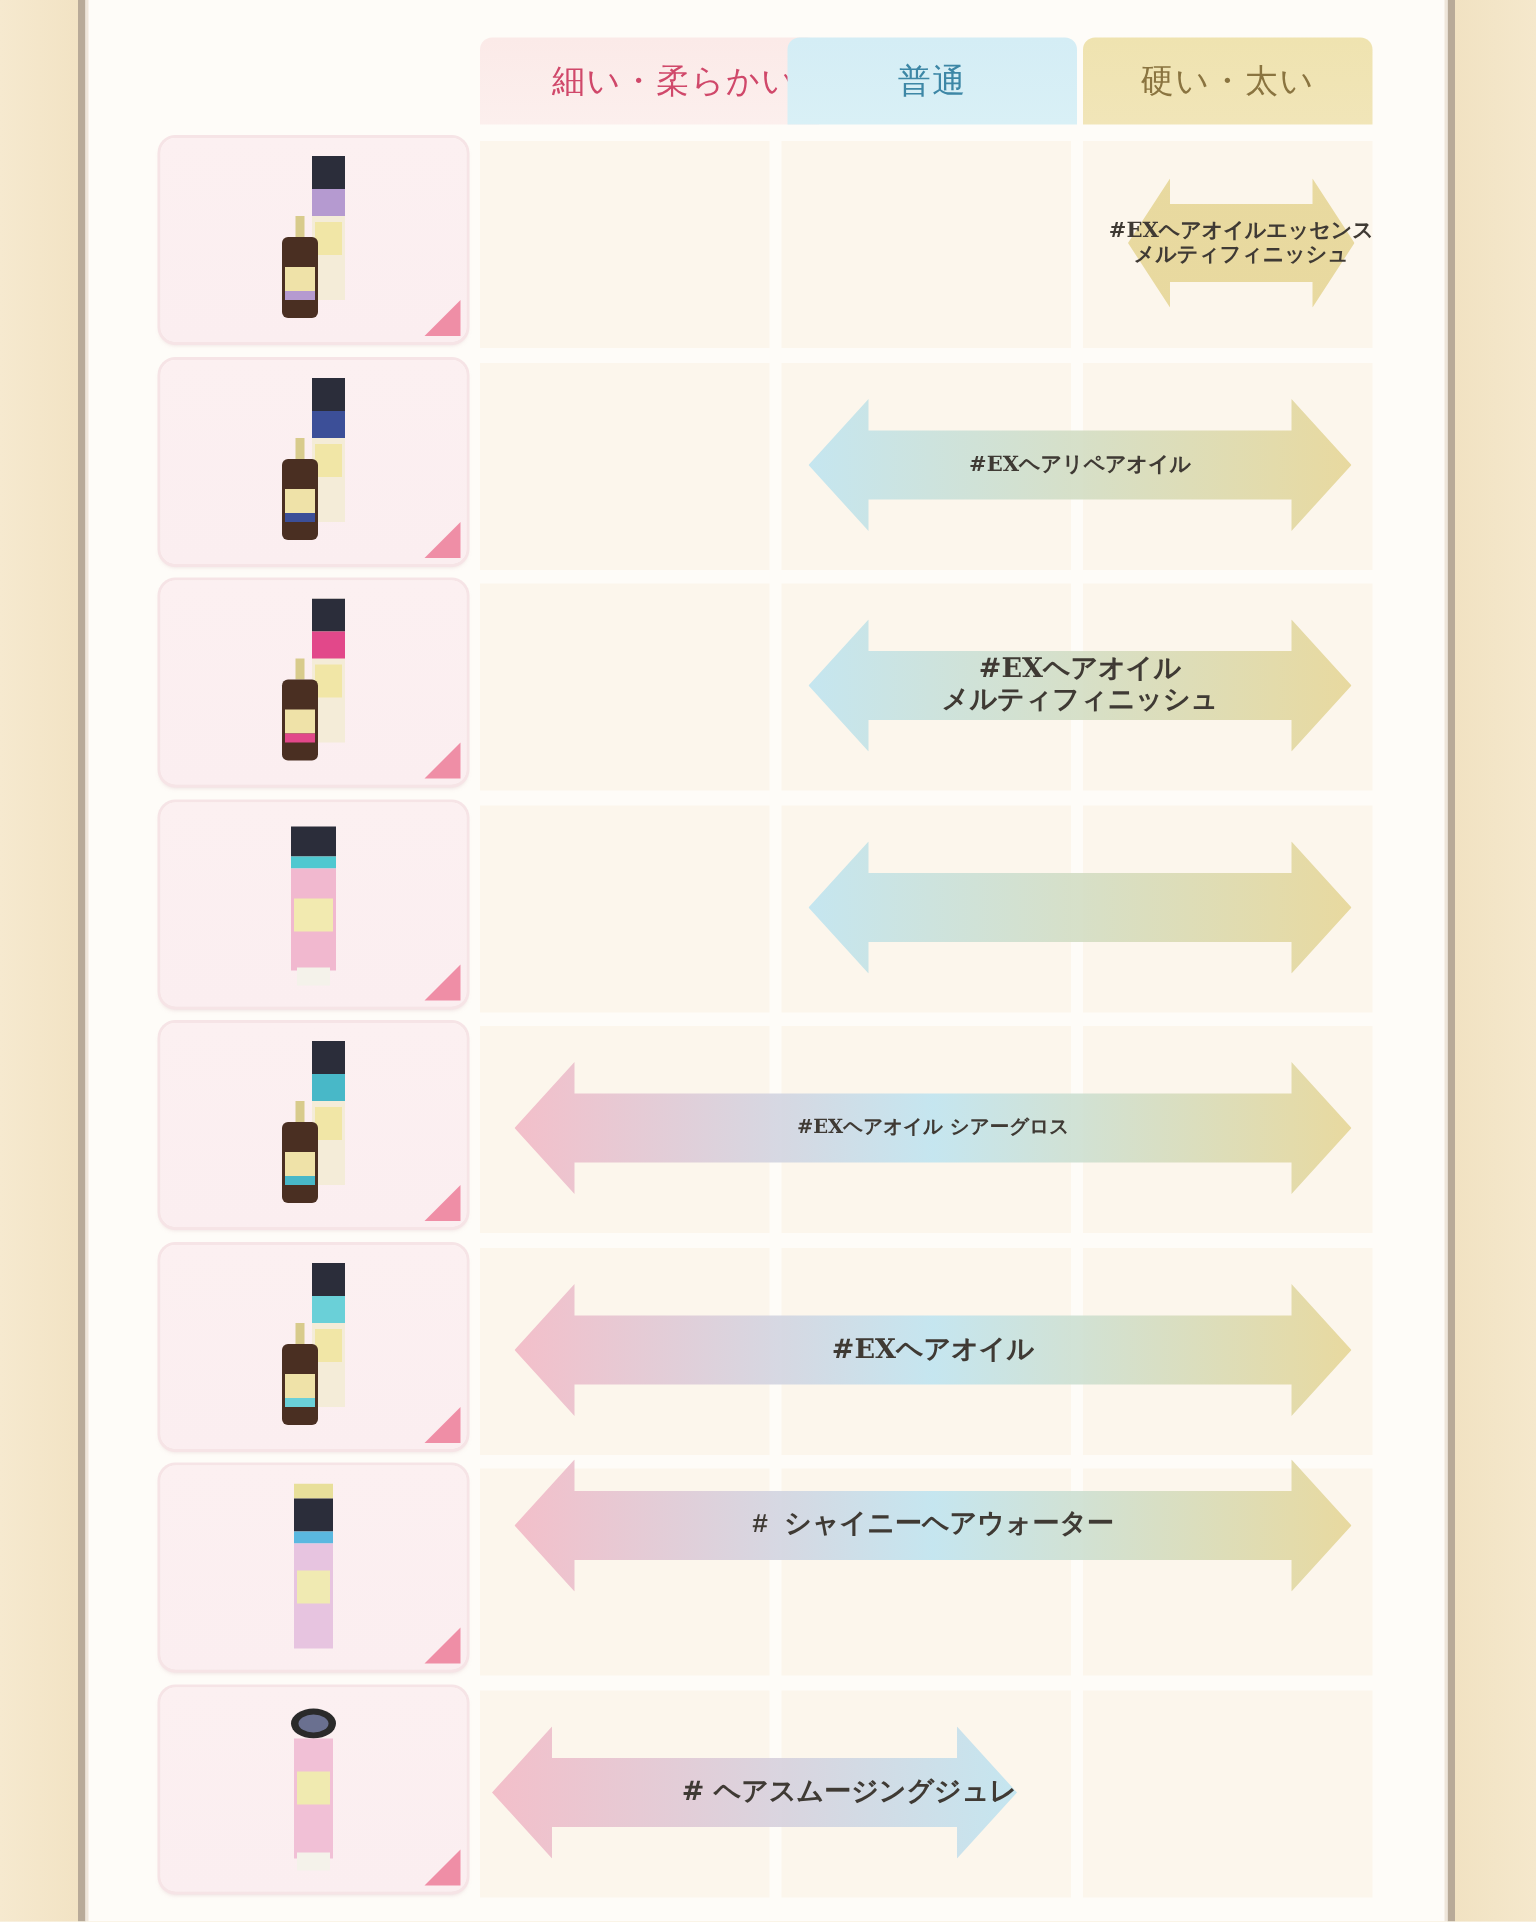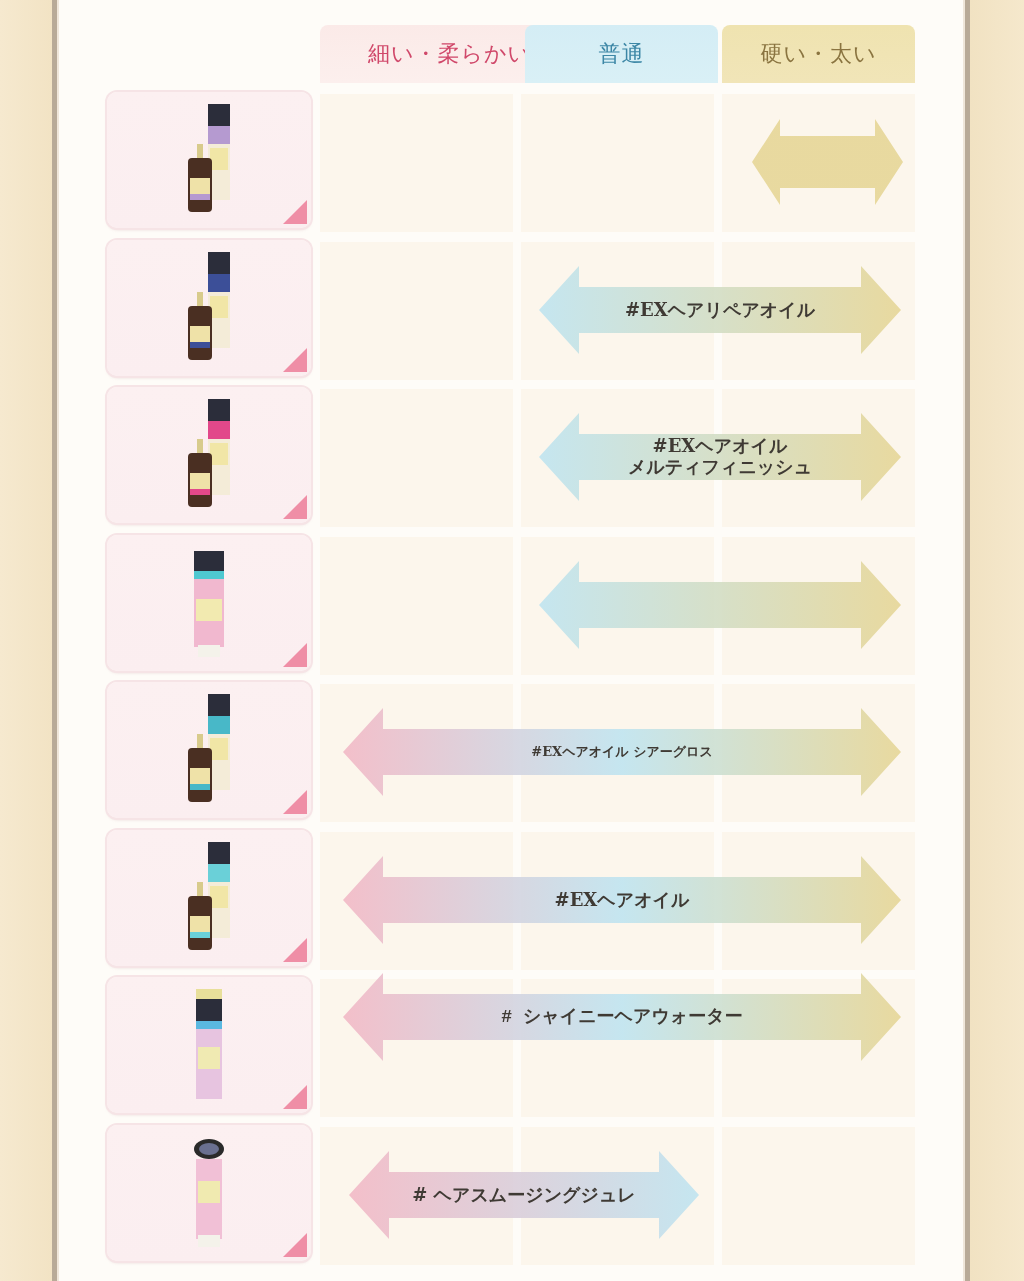--- a/index.html
+++ b/index.html
@@ -104,20 +104,24 @@
     <div class="arrow" style="left: 752px; top: 119px; width: 151px; height: 86px;">
       <svg width="151" height="86" viewBox="0 0 151 86">
       <defs>
           <linearGradient id="g0" x1="0" y1="0" x2="1" y2="0">
             <stop offset="0%" stop-color="#e6d697"></stop>
             <stop offset="100%" stop-color="#e6d697"></stop>
           </linearGradient>
         </defs>
       <polygon fill="url(#g0)" opacity="0.9" points="0,43 28,0 28,17 123,17 123,0 151,43 123,86 123,69 28,69 28,86"></polygon>
     </svg>
+    <div class="lbl" style="font-size:14px">
+      <div>#EXヘアオイルエッセンス</div>
+      <div>メルティフィニッシュ</div>
+    </div>
     </div>
     <div class="cell" style="left: 320px; top: 242px;"></div>
     <div class="cell" style="left: 521px; top: 242px;"></div>
     <div class="cell" style="left: 722px; top: 242px;"></div>
     <div class="card" style="top: 240px;">
       <svg class="product" viewBox="0 0 46 112" width="46" height="112">
         <rect x="22" y="0" width="22" height="96" fill="#f4ecd8"></rect>
         <rect x="22" y="0" width="22" height="22" fill="#2b2d3a"></rect>
         <rect x="22" y="22" width="22" height="18" fill="#3c4f98"></rect>
         <rect x="24" y="44" width="18" height="22" fill="#f1e6a6"></rect>
@@ -131,21 +135,21 @@
     <div class="arrow" style="left: 539px; top: 266px; width: 362px; height: 88px;">
       <svg width="362" height="88" viewBox="0 0 362 88">
       <defs>
           <linearGradient id="g1" x1="0" y1="0" x2="1" y2="0">
             <stop offset="0%" stop-color="#bfe4f0"></stop>
             <stop offset="100%" stop-color="#e6d697"></stop>
           </linearGradient>
         </defs>
       <polygon fill="url(#g1)" opacity="0.9" points="0,44 40,0 40,21 322,21 322,0 362,44 322,88 322,67 40,67 40,88"></polygon>
     </svg>
-    <div class="lbl" style="font-size:18px">
+    <div class="lbl" style="font-size:14px">
       <div>#EXヘアリペアオイル</div>
 
     </div>
     </div>
     <div class="cell" style="left: 320px; top: 389px;"></div>
     <div class="cell" style="left: 521px; top: 389px;"></div>
     <div class="cell" style="left: 722px; top: 389px;"></div>
     <div class="card" style="top: 387px;">
       <svg class="product" viewBox="0 0 46 112" width="46" height="112">
         <rect x="22" y="0" width="22" height="96" fill="#f4ecd8"></rect>
@@ -297,21 +301,21 @@
     <div class="card" style="top: 1125px;">
       <svg class="product" viewBox="0 0 46 112" width="46" height="112">
         <ellipse cx="23" cy="12" rx="15" ry="10" fill="#2a2a2a"></ellipse>
         <ellipse cx="23" cy="12" rx="10" ry="6" fill="#6a7090"></ellipse>
         <rect x="10" y="22" width="26" height="80" fill="#f1c0d6"></rect>
         <rect x="12" y="44" width="22" height="22" fill="#f0eab0"></rect>
         <rect x="12" y="98" width="22" height="12" fill="#f4f2ea"></rect>
       </svg>
       <div class="corner"></div>
     </div>
-    <div class="arrow" style="left: 349px; top: 1151px; width: 350px; height: 88px;">
+    <div class="arrow" style="left: 328px; top: 1151px; width: 350px; height: 88px; justify-content: flex-end;">
       <svg width="350" height="88" viewBox="0 0 350 88">
       <defs>
           <linearGradient id="g7" x1="0" y1="0" x2="1" y2="0">
             <stop offset="0%" stop-color="#f2b9c6"></stop>
             <stop offset="100%" stop-color="#bfe4f0"></stop>
           </linearGradient>
         </defs>
       <polygon fill="url(#g7)" opacity="0.9" points="0,44 40,0 40,21 310,21 310,0 350,44 310,88 310,67 40,67 40,88"></polygon>
     </svg>
     <div class="lbl" style="font-size:18px">

